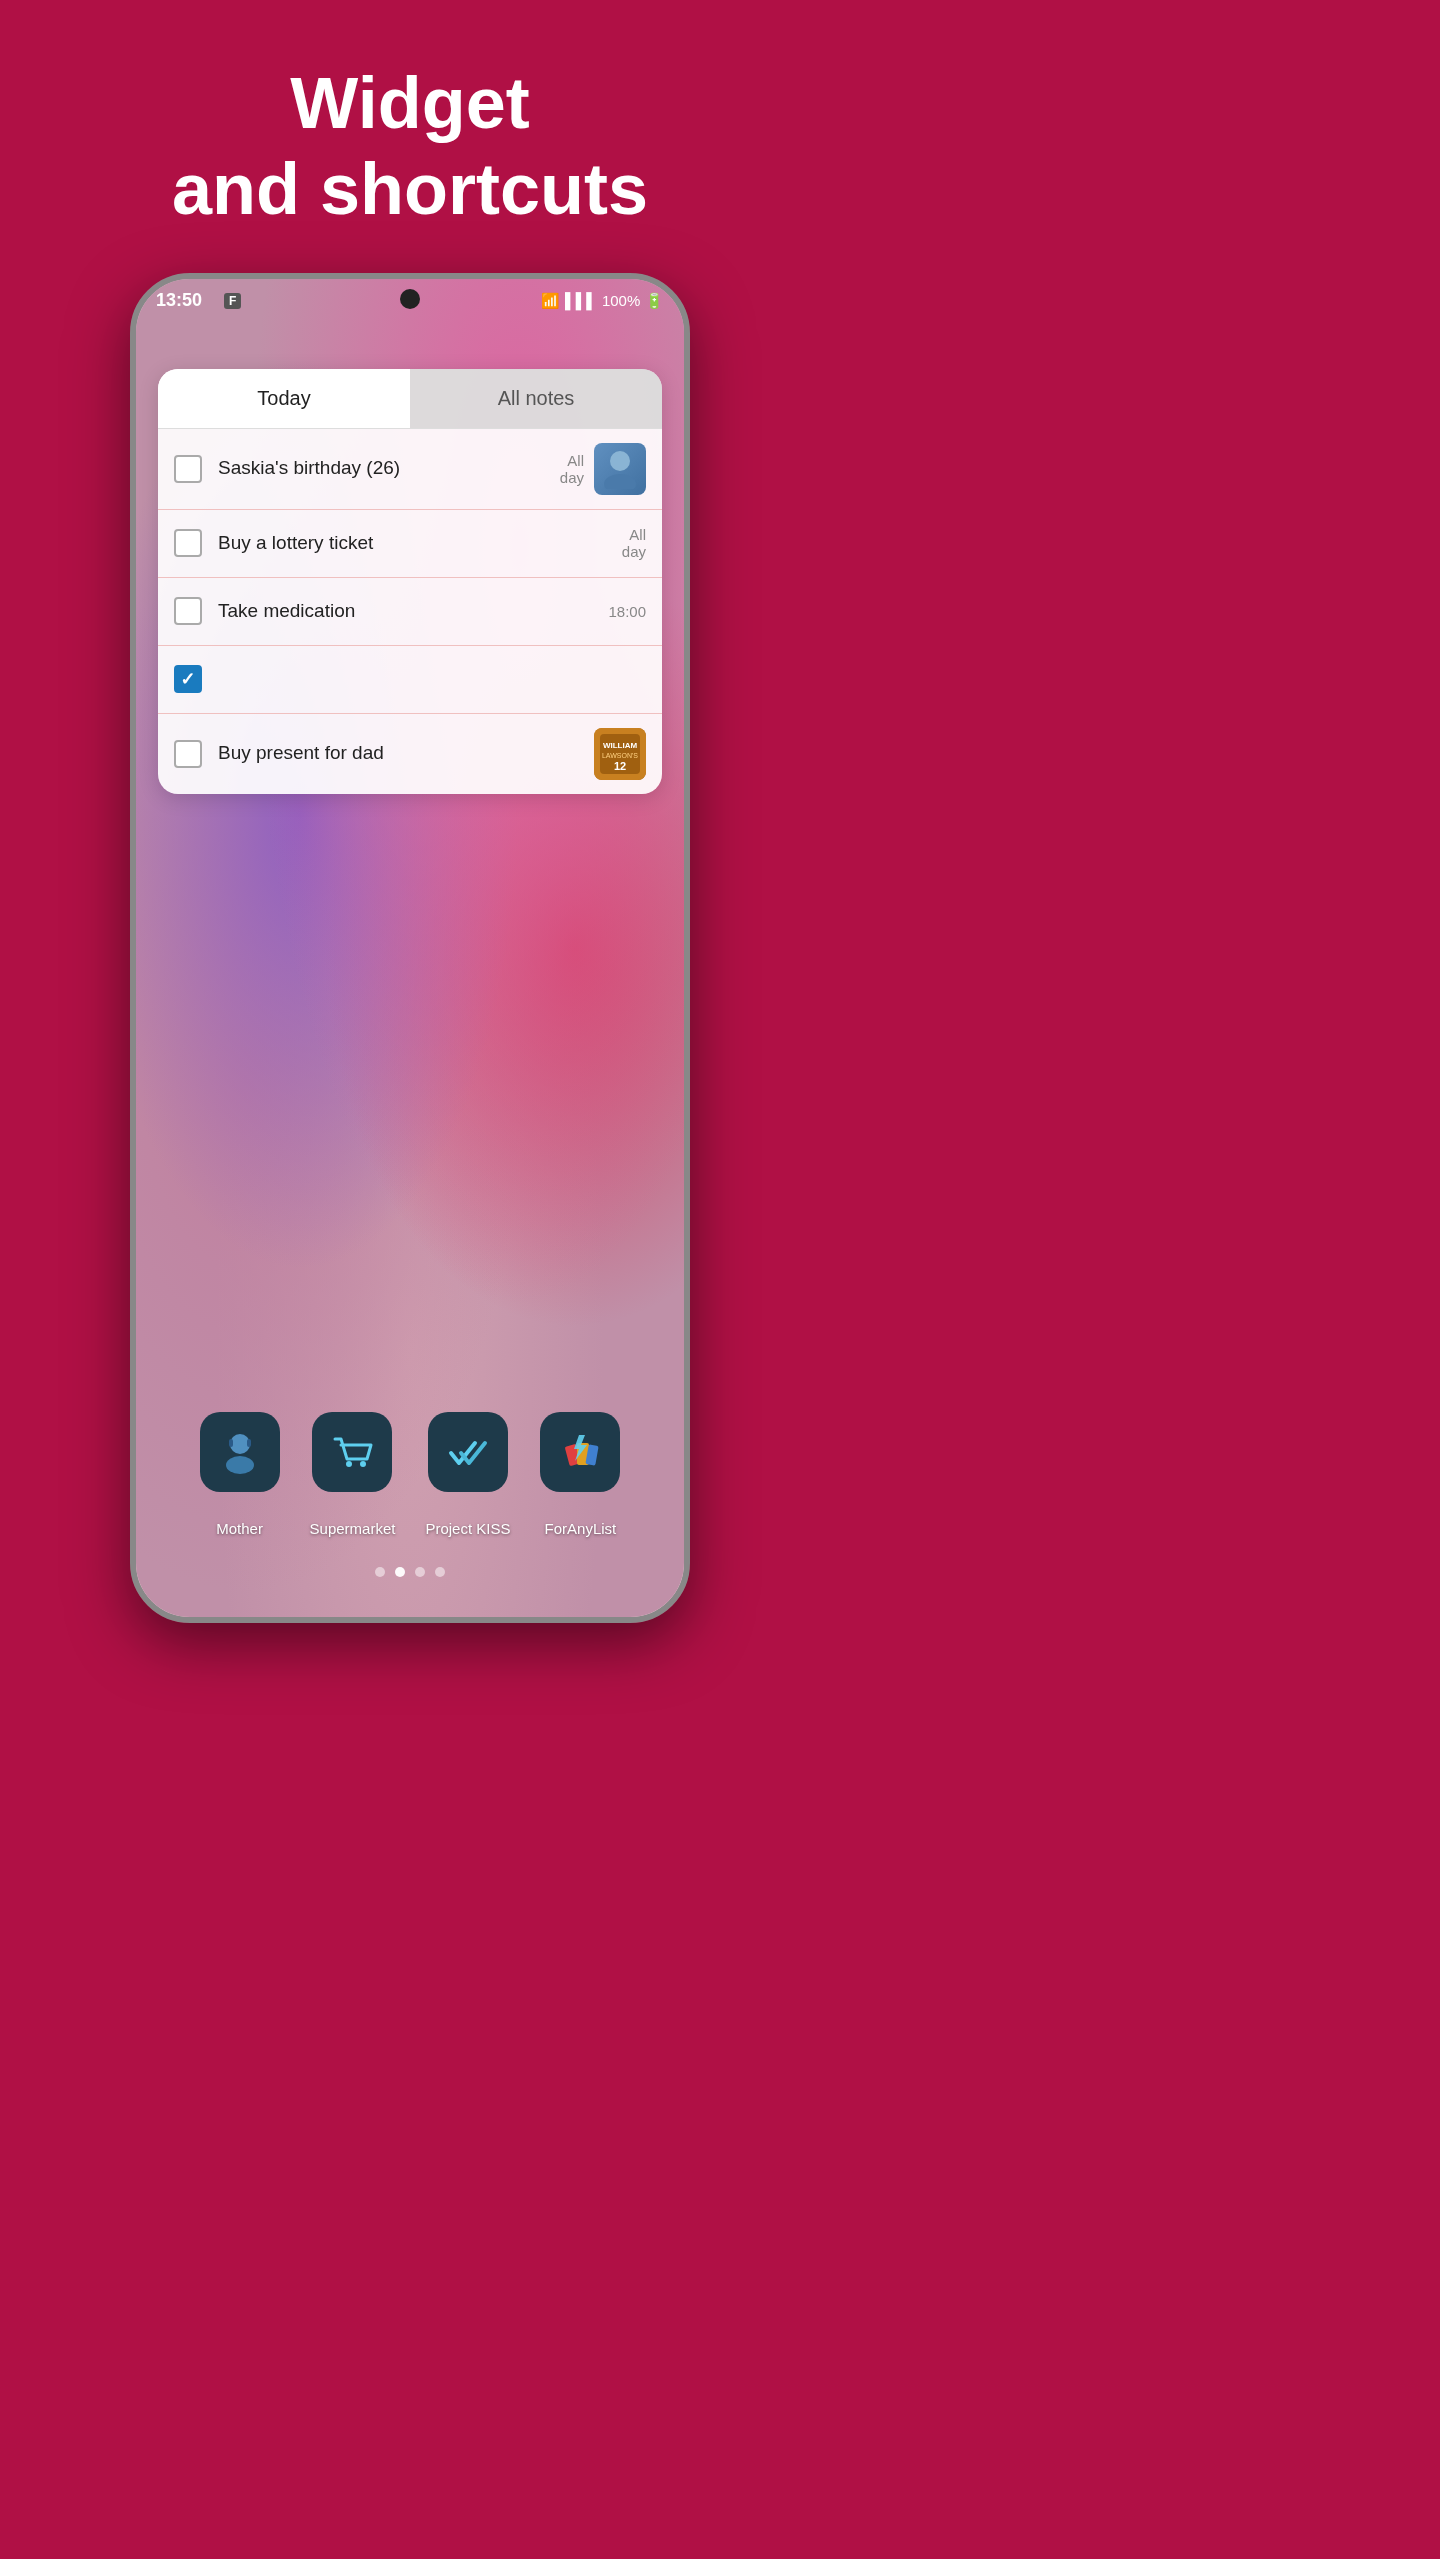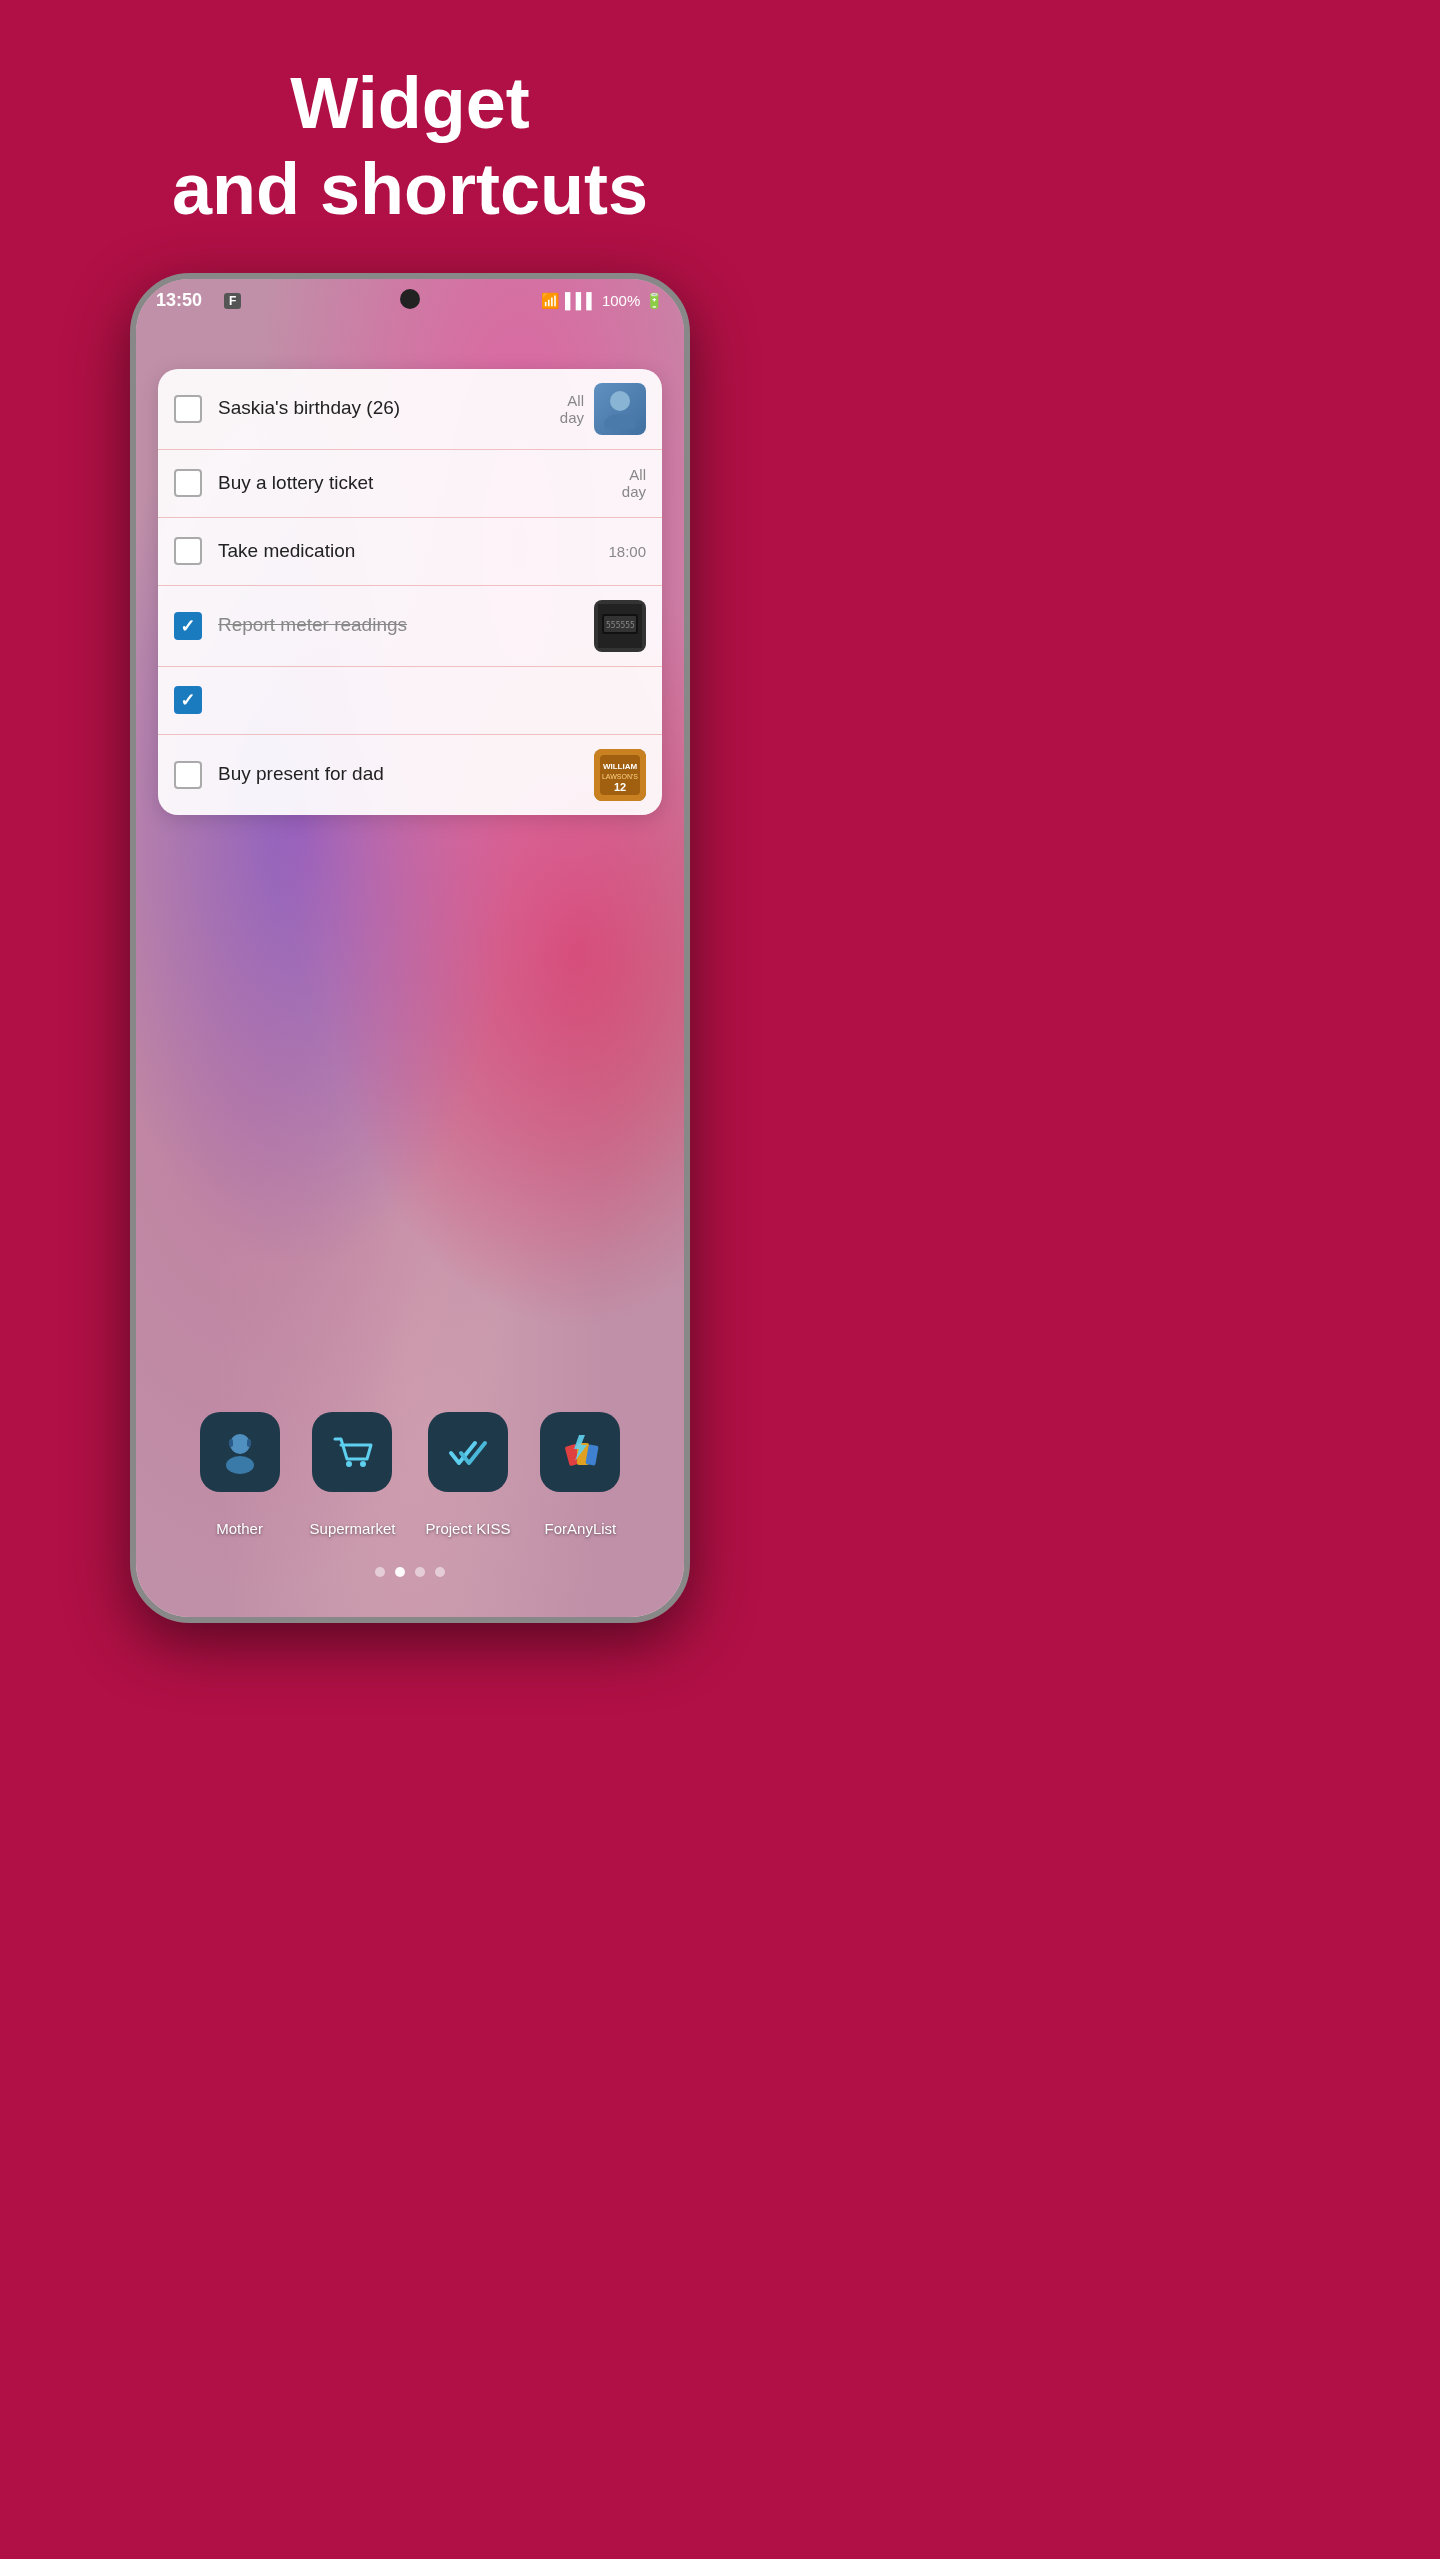--- a/index.html
+++ b/index.html
@@ -335,20 +335,28 @@
       <span>100%</span>
       <span>🔋</span>
     </div>
   </div>
 
   <div class="camera-notch"></div>
 
   <div class="side-button-right"></div>
 
   <div class="widget-container">
+    <div class="widget-tabs">
+      <div class="widget-tab active">
+        <span>Today</span>
+      </div>
+      <div class="widget-tab inactive">
+        <span>All notes</span>
+      </div>
+    </div>
 
     <div class="widget-list">
 
       <div class="widget-row">
         <div class="checkbox"></div>
         <div class="row-text">Saskia's birthday (26)</div>
         <div class="row-meta">All<br>day</div>
         <div class="row-thumb thumb-person">
 
           <svg width="36" height="40" viewBox="0 0 36 40" fill="none">
@@ -363,33 +371,20 @@
         <div class="row-text">Buy a lottery ticket</div>
         <div class="row-meta">All<br>day</div>
       </div>
 
       <div class="widget-row">
         <div class="checkbox"></div>
         <div class="row-text">Take medication</div>
         <div class="row-meta">18:00</div>
       </div>
 
-      <div class="widget-row">
-        <div class="checkbox checked"></div>
-        <div class="row-text strikethrough">Report meter readings</div>
-        <div class="row-thumb thumb-meter">
-          <svg width="44" height="44" viewBox="0 0 44 44">
-            <rect width="44" height="44" fill="#222"></rect>
-            <rect x="4" y="10" width="36" height="20" rx="2" fill="#111"></rect>
-            <rect x="6" y="12" width="32" height="16" rx="1" fill="#333"></rect>
-
-            <text x="8" y="24" font-size="8" fill="#888" font-family="monospace">555555</text>
-          </svg>
-        </div>
-      </div>
 
       <div class="widget-row">
         <div class="checkbox checked"></div>
       </div>
 
       <div class="widget-row">
         <div class="checkbox"></div>
         <div class="row-text">Buy present for dad</div>
         <div class="row-thumb thumb-whisky">
           <svg width="52" height="52" viewBox="0 0 52 52">

